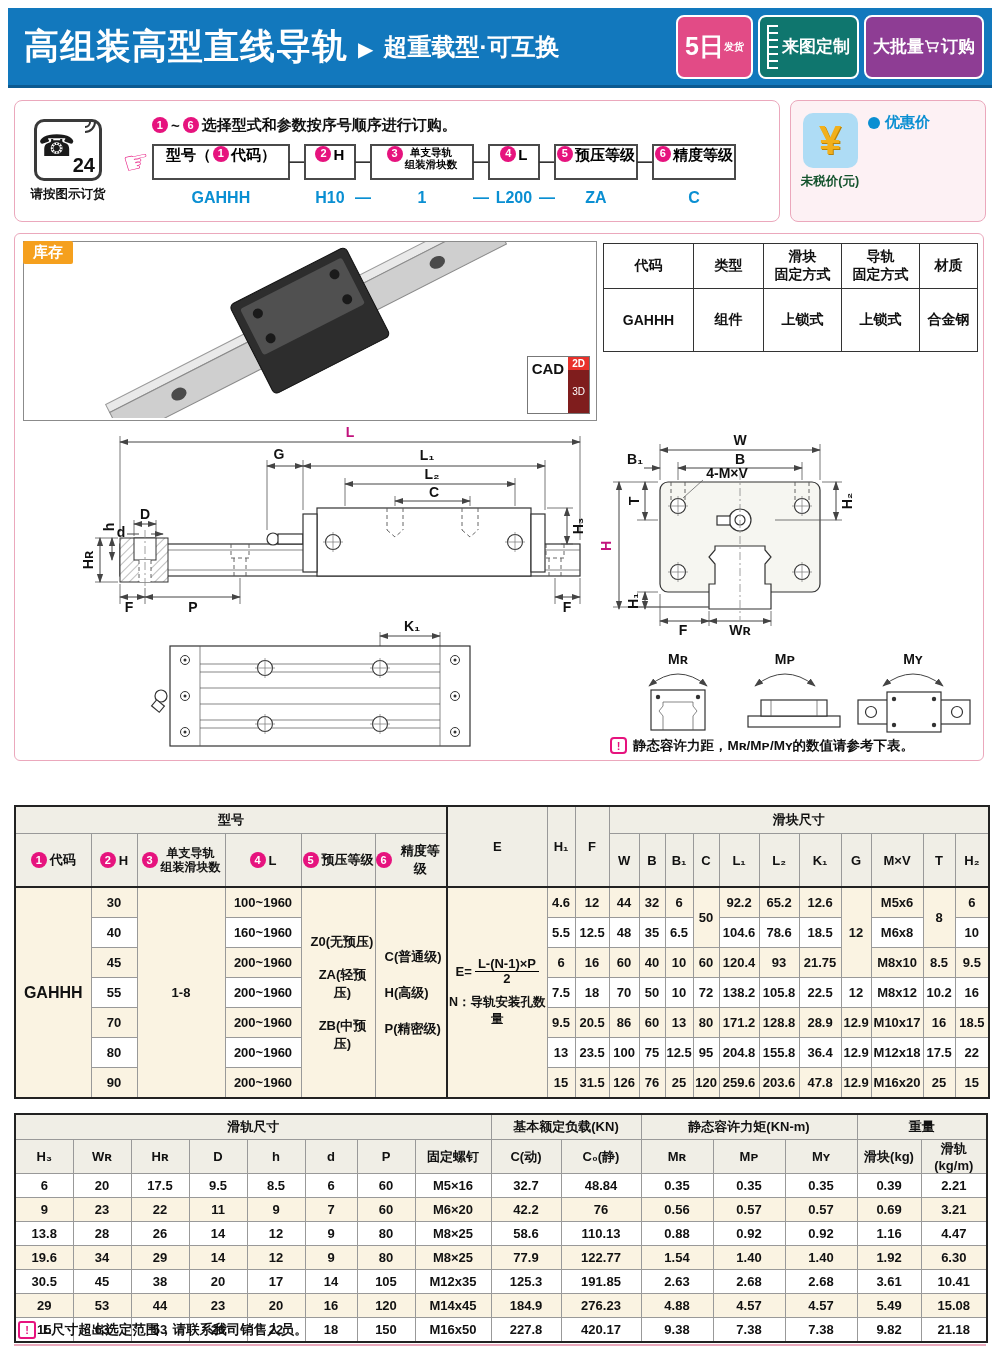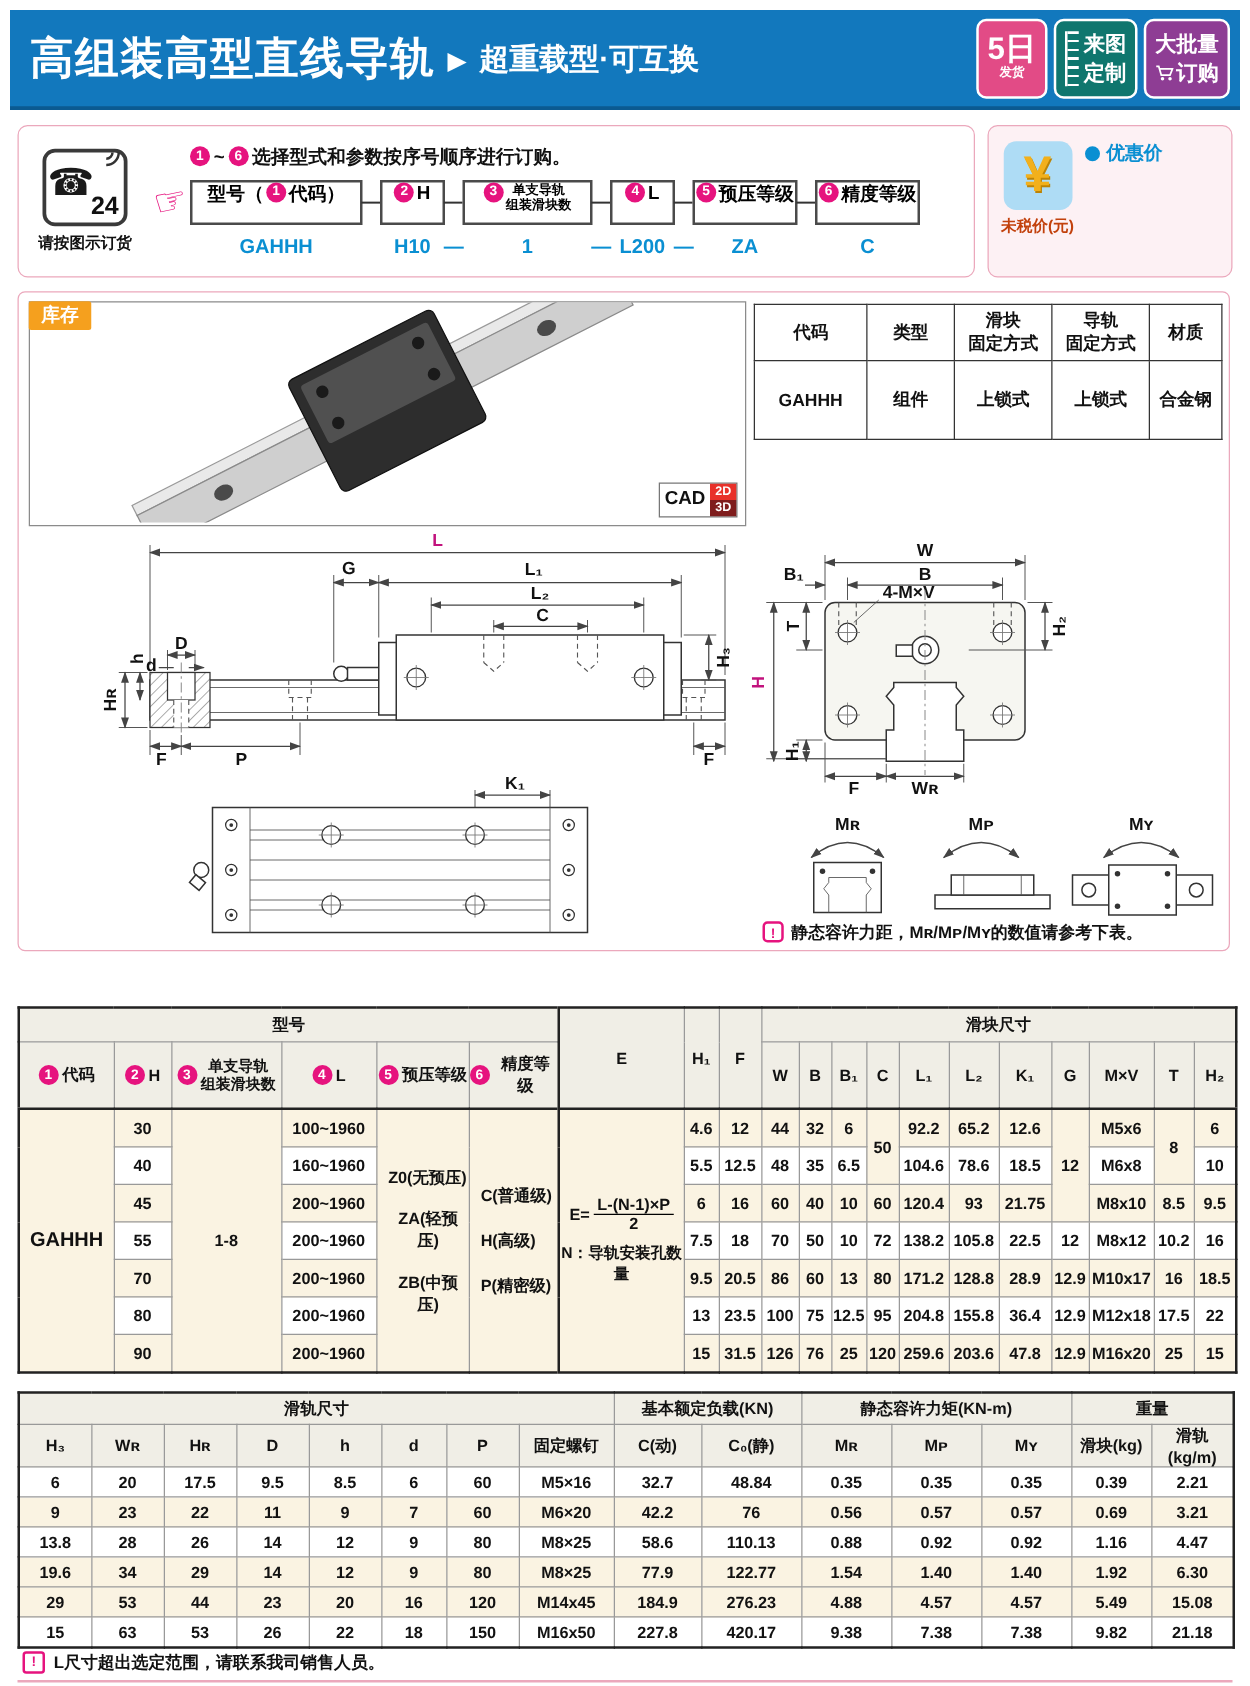--- a/index.html
+++ b/index.html
@@ -5,21 +5,21 @@
   html,body{margin:0;padding:0;background:#fff}
   .page{position:relative;width:1000px;height:1349px;background:#fff;font-family:"Liberation Sans",sans-serif;overflow:hidden}
 
   
   .topbar{position:absolute;left:8px;top:8px;width:984px;height:80px;background:#1278bd;border-bottom:3px solid #0b5a91;display:flex;align-items:center;box-sizing:border-box}
   .title{color:#fff;font-size:35px;font-weight:bold;margin-left:16px;letter-spacing:1px}
   .tri{color:#fff;font-size:20px;margin:4px 10px 0}
   .subtitle{color:#fff;font-size:24px;font-weight:bold}
   .badges{margin-left:auto;margin-right:8px;display:flex;gap:5px}
   .badge{height:60px;border:2px solid #fff;border-radius:8px;color:#fff;display:flex;align-items:center;justify-content:center;padding:0 7px;font-weight:bold;gap:4px}
-  .bcol{display:flex;flex-direction:column;align-items:center;justify-content:flex-end}
+  .bcol{display:flex;align-items:center;justify-content:flex-end}
   .b-top{font-size:20px;line-height:23px}.b-bot{font-size:10px;line-height:15px}
   .badge1{background:#e24b86}.badge2{background:#0f766e}.badge3{background:#8e3d94}
   .badge1 .b-top{font-size:25px}
   .ruler{width:9px;height:44px;background:repeating-linear-gradient(#fff 0 2px,transparent 2px 7px);border-left:2px solid #fff}
 
   
   .strip{position:absolute;left:14px;top:100px;width:766px;height:122px;border:1px solid #eba8bc;border-radius:8px;background:#fff;display:flex;box-sizing:border-box}
   .phoneBox{width:106px;display:flex;flex-direction:column;align-items:center;justify-content:center;gap:5px}
   .phone{width:62px;height:56px;border:3px solid #3a3a3a;border-radius:10px;position:relative;background:#fff}
   .ph-glyph{position:absolute;left:1px;top:6px;font-size:30px;color:#1a1a1a}
@@ -35,36 +35,36 @@
   .obox{border:2px solid #4a4a4a;height:36px;background:#fff;font-weight:bold;font-size:15px;gap:2px;box-sizing:border-box}
   .two{display:flex;flex-direction:column;align-items:center;font-size:10.5px;line-height:12px}
   .osep{font-weight:bold;font-size:16px;color:#333}
   .exv{color:#0a8fd2;font-weight:bold;font-size:16px}
   .exd{color:#0a8fd2;font-weight:bold;font-size:16px}
 
   
   .priceBox{position:absolute;left:790px;top:100px;width:196px;height:122px;border:1px solid #eba8bc;border-radius:8px;background:#fdf1f4;display:flex;padding:12px 6px 0 8px;box-sizing:border-box;gap:7px}
   .yuanWrap{width:62px;display:flex;flex-direction:column;align-items:center;gap:5px}
   .yuanTile{width:55px;height:55px;background:#aedcf5;border-radius:10px;display:flex;align-items:center;justify-content:center;font-size:40px;font-weight:bold;color:#f2b01c;text-shadow:1px 1px 0 #bb8306}
-  .yuanCap{color:#c2410c;font-weight:bold;font-size:12.5px;white-space:nowrap}
+  .yuanCap{color:#14532d;font-weight:bold;font-size:12.5px;white-space:nowrap}
   .discTitle{color:#0a8fd2;font-weight:bold;font-size:15px;display:flex;align-items:center;gap:5px}
   .dot{width:12px;height:12px;border-radius:50%;background:#0a8fd2}
   .discTable{border-collapse:collapse;margin-top:5px;font-size:12px;font-weight:bold}
   .discTable td{border:1px solid #444;padding:2px 3px;text-align:center;background:#fff;color:#111}
   .discTable td.lab{background:#eceae2}
 
   
   .sec2{position:absolute;left:14px;top:233px;width:970px;height:528px;border:1px solid #eba8bc;border-radius:6px;box-sizing:border-box}
   .imgPanel{position:absolute;left:8px;top:7px;width:572px;height:178px;border:1px solid #8b8b8b;background:#fff}
   .stockTag{position:absolute;left:-1px;top:-1px;background:#f5a01e;color:#fff;font-weight:bold;font-size:15px;padding:2px 10px;border-radius:2px;z-index:2}
   .cadBadge{position:absolute;right:6px;bottom:6px;display:flex;border:1px solid #777;background:#fff;align-items:stretch}
   .cadTxt{font-weight:bold;font-size:15px;padding:3px 4px;color:#111}
   .cadStack{display:flex;flex-direction:column}
   .cad2d{background:#e8312a;color:#fff;font-size:10px;font-weight:bold;padding:0 4px;line-height:13px}
-  .cad3d{background:#7f1d1d;color:#fff;font-size:10px;font-weight:bold;padding:0 4px;line-height:13px}
+  .cad3d{background:#7f1d1d;color:#fff;font-size:10px;font-weight:normal;padding:15px 4px;line-height:13px}
   .infoTable{position:absolute;left:588px;top:9px;width:374px;border-collapse:collapse;table-layout:fixed}
   .infoTable th,.infoTable td{border:1px solid #333;text-align:center}
   .infoTable th{font-size:14px;font-weight:bold;height:42px;color:#111}
   .infoTable td{height:60px;font-size:14px;font-weight:bold;color:#111}
   .magenta{color:#c2127d}
   .blue{color:#0a8fd2}
   .bigcode{font-size:16px}
   .drawSvg{position:absolute;left:0;top:190px;width:970px;height:334px}
 
   
@@ -788,20 +788,37 @@
           <td>80</td>
           <td>M8×25</td>
           <td>77.9</td>
           <td>122.77</td>
           <td>1.54</td>
           <td>1.40</td>
           <td>1.40</td>
           <td>1.92</td>
           <td>6.30</td>
       </tr>
+      <tr>
+        <td>30.5</td>
+          <td>45</td>
+          <td>38</td>
+          <td>20</td>
+          <td>17</td>
+          <td>14</td>
+          <td>105</td>
+          <td>M12x35</td>
+          <td>125.3</td>
+          <td>191.85</td>
+          <td>2.63</td>
+          <td>2.68</td>
+          <td>2.68</td>
+          <td>3.61</td>
+          <td>10.41</td>
+      </tr>
       <tr class="c">
         <td>29</td>
           <td>53</td>
           <td>44</td>
           <td>23</td>
           <td>20</td>
           <td>16</td>
           <td>120</td>
           <td>M14x45</td>
           <td>184.9</td>

